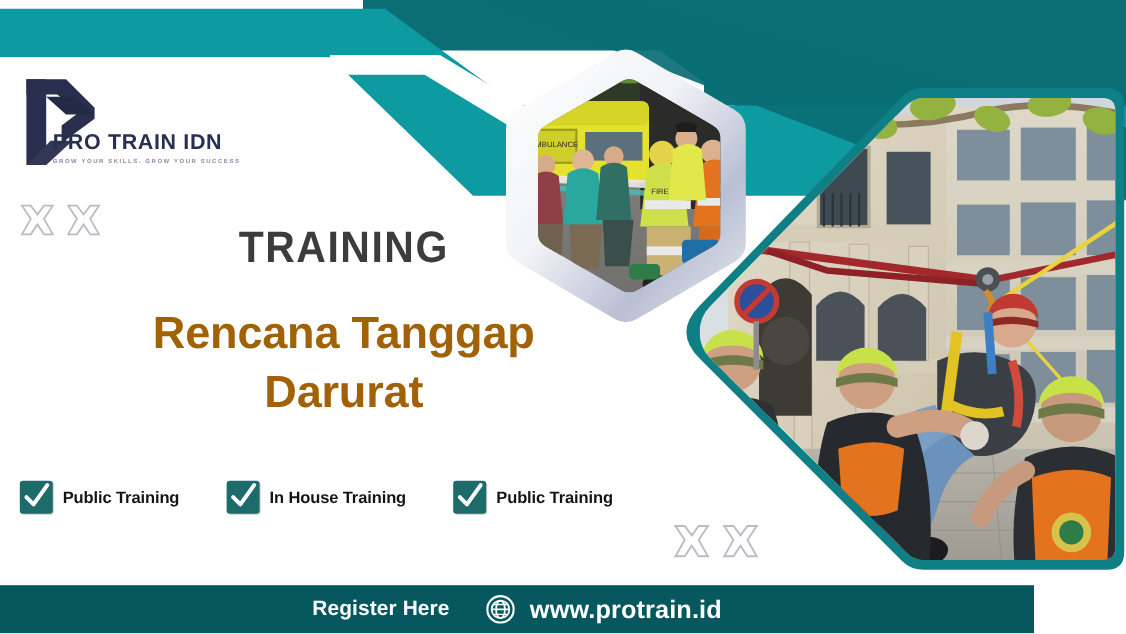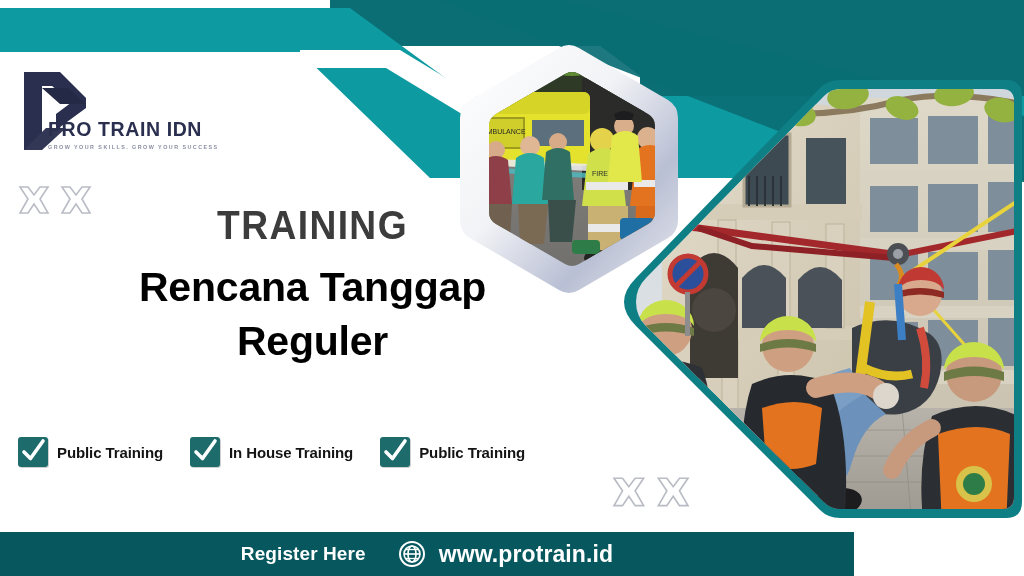--- a/index.html
+++ b/index.html
@@ -76,43 +76,43 @@
     font-size: 40px;
     font-weight: bold;
     letter-spacing: 1.5px;
     color: #3c3c3c;
     font-stretch: condensed;
     transform: scaleX(0.93);
   }
   .headline {
     position: absolute;
     left: 0;
-    top: 260px;
+    top: 275px;
     width: 625px;
     text-align: center;
     font-size: 41px;
     font-weight: bold;
-    color: #000000;
+    color: #a16207;
     line-height: 1.32;
     letter-spacing: -0.2px;
   }
 
   
   .check-row {
     position: absolute;
     left: 18px;
     top: 437px;
     display: flex;
     align-items: flex-end;
   }
   .check-item {
     display: flex;
     align-items: center;
   }
-  .check-item + .check-item { margin-left: 27px; }
+  .check-item + .check-item { margin-left: 43px; }
   .check-box {
     width: 30px;
     height: 30px;
     background: #1d6b6b;
     border-radius: 3px;
     position: relative;
     flex: 0 0 auto;
     box-shadow: 1px 1px 0 rgba(0,0,0,0.18);
   }
   .check-box svg { position: absolute; left: 0; top: 0; }
@@ -131,21 +131,21 @@
   
   .hex {
     position: absolute;
   }
 
   
   .footer-bar {
     position: absolute;
     left: 0;
     bottom: 0;
-    width: 854px;
+    width: 940px;
     height: 44px;
     background: #06585e;
     display: flex;
     align-items: center;
     justify-content: center;
   }
   .footer-register {
     color: #ffffff;
     font-size: 19px;
     font-weight: bold;
@@ -202,21 +202,21 @@
   </svg>
 
   <svg class="xx-motif" style="left:606px; top:474px;" width="90" height="38" viewBox="0 0 82 36">
     <path d="M 6 4 L 14 4 L 20 12 L 26 4 L 34 4 L 26 16 L 34 30 L 26 30 L 20 21 L 14 30 L 6 30 L 14 16 Z" fill="none" stroke="#b9bcc4" stroke-width="1.6"></path>
     <path d="M 48 4 L 56 4 L 62 12 L 68 4 L 76 4 L 68 16 L 76 30 L 68 30 L 62 21 L 56 30 L 48 30 L 56 16 Z" fill="none" stroke="#b9bcc4" stroke-width="1.6"></path>
   </svg>
 
   <div class="training-word">TRAINING</div>
   <div class="headline">
     <span>Rencana Tanggap</span><br>
-    <span>Reguler</span>
+    <span>Darurat</span>
   </div>
 
   <div class="check-row">
     <div class="check-item">
       <div class="check-box">
         <svg width="30" height="30" viewBox="0 0 30 30">
           <path d="M 6 15 L 12.5 21.5 L 25 4" fill="none" stroke="#ffffff" stroke-width="3.6" stroke-linecap="round" stroke-linejoin="round"></path>
         </svg>
       </div>
       <div class="check-label">Public Training</div>

